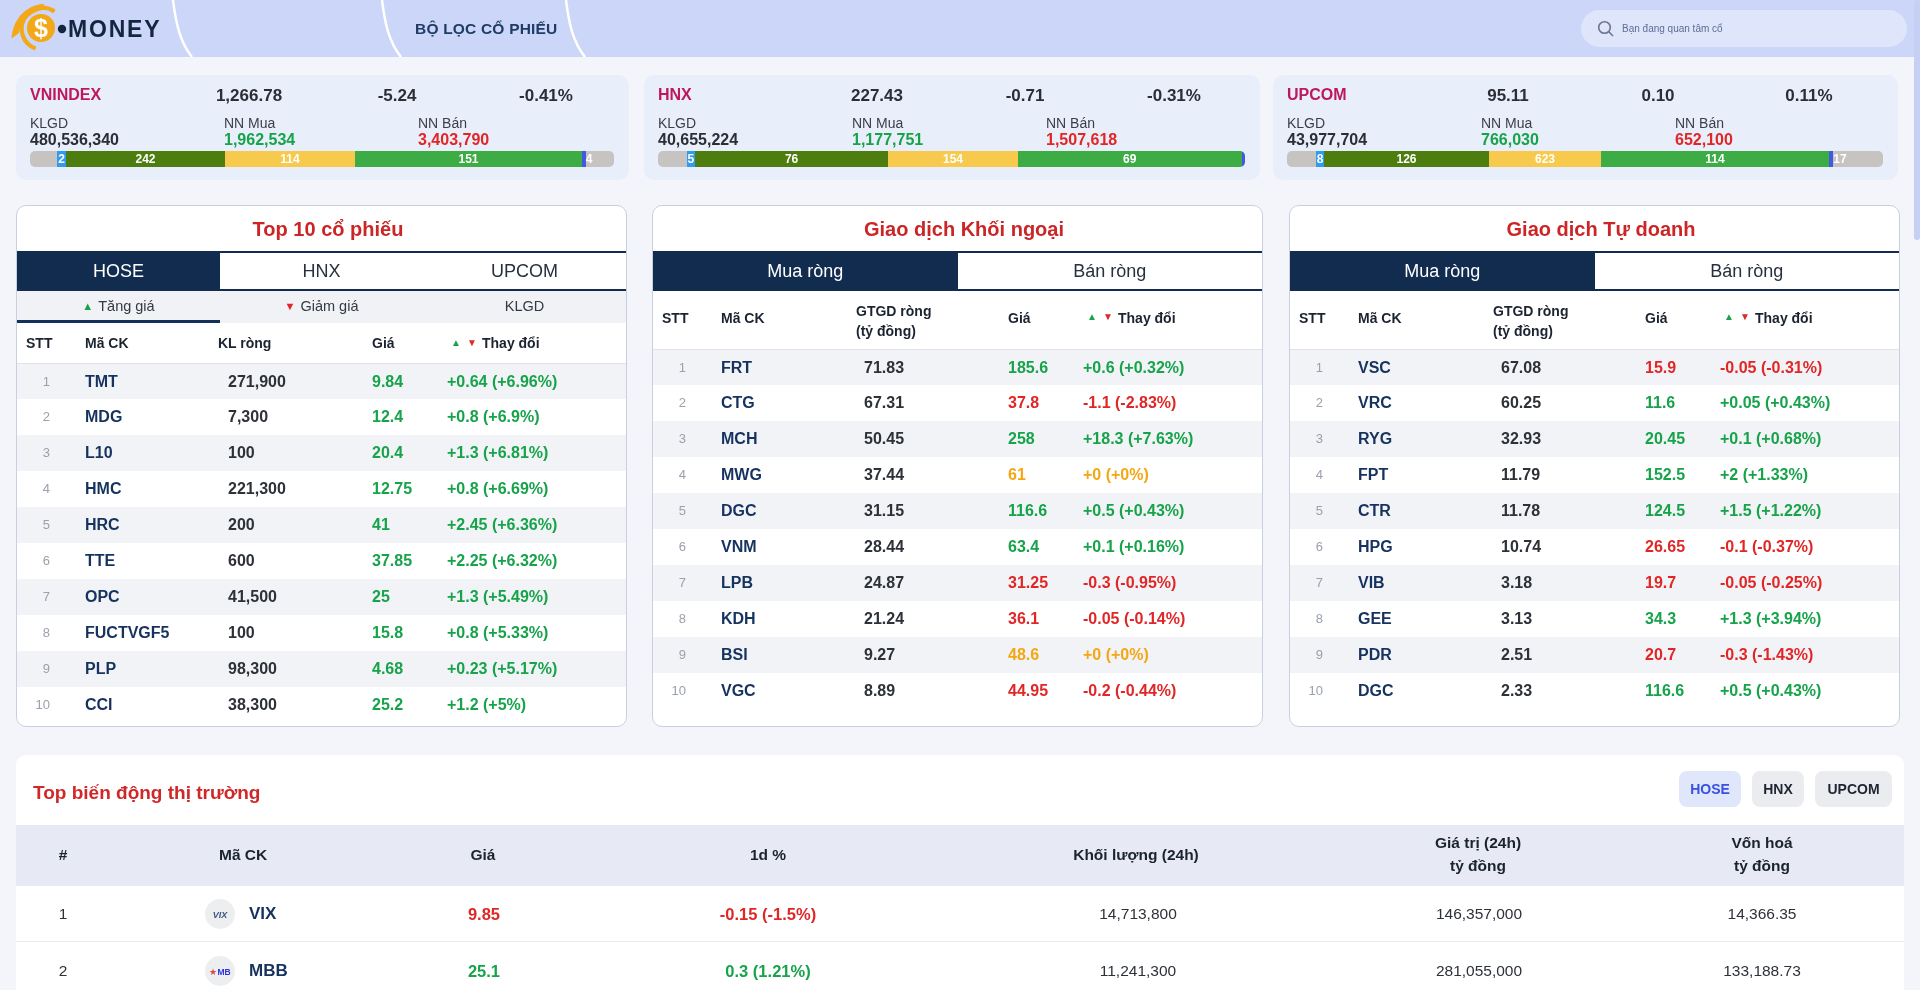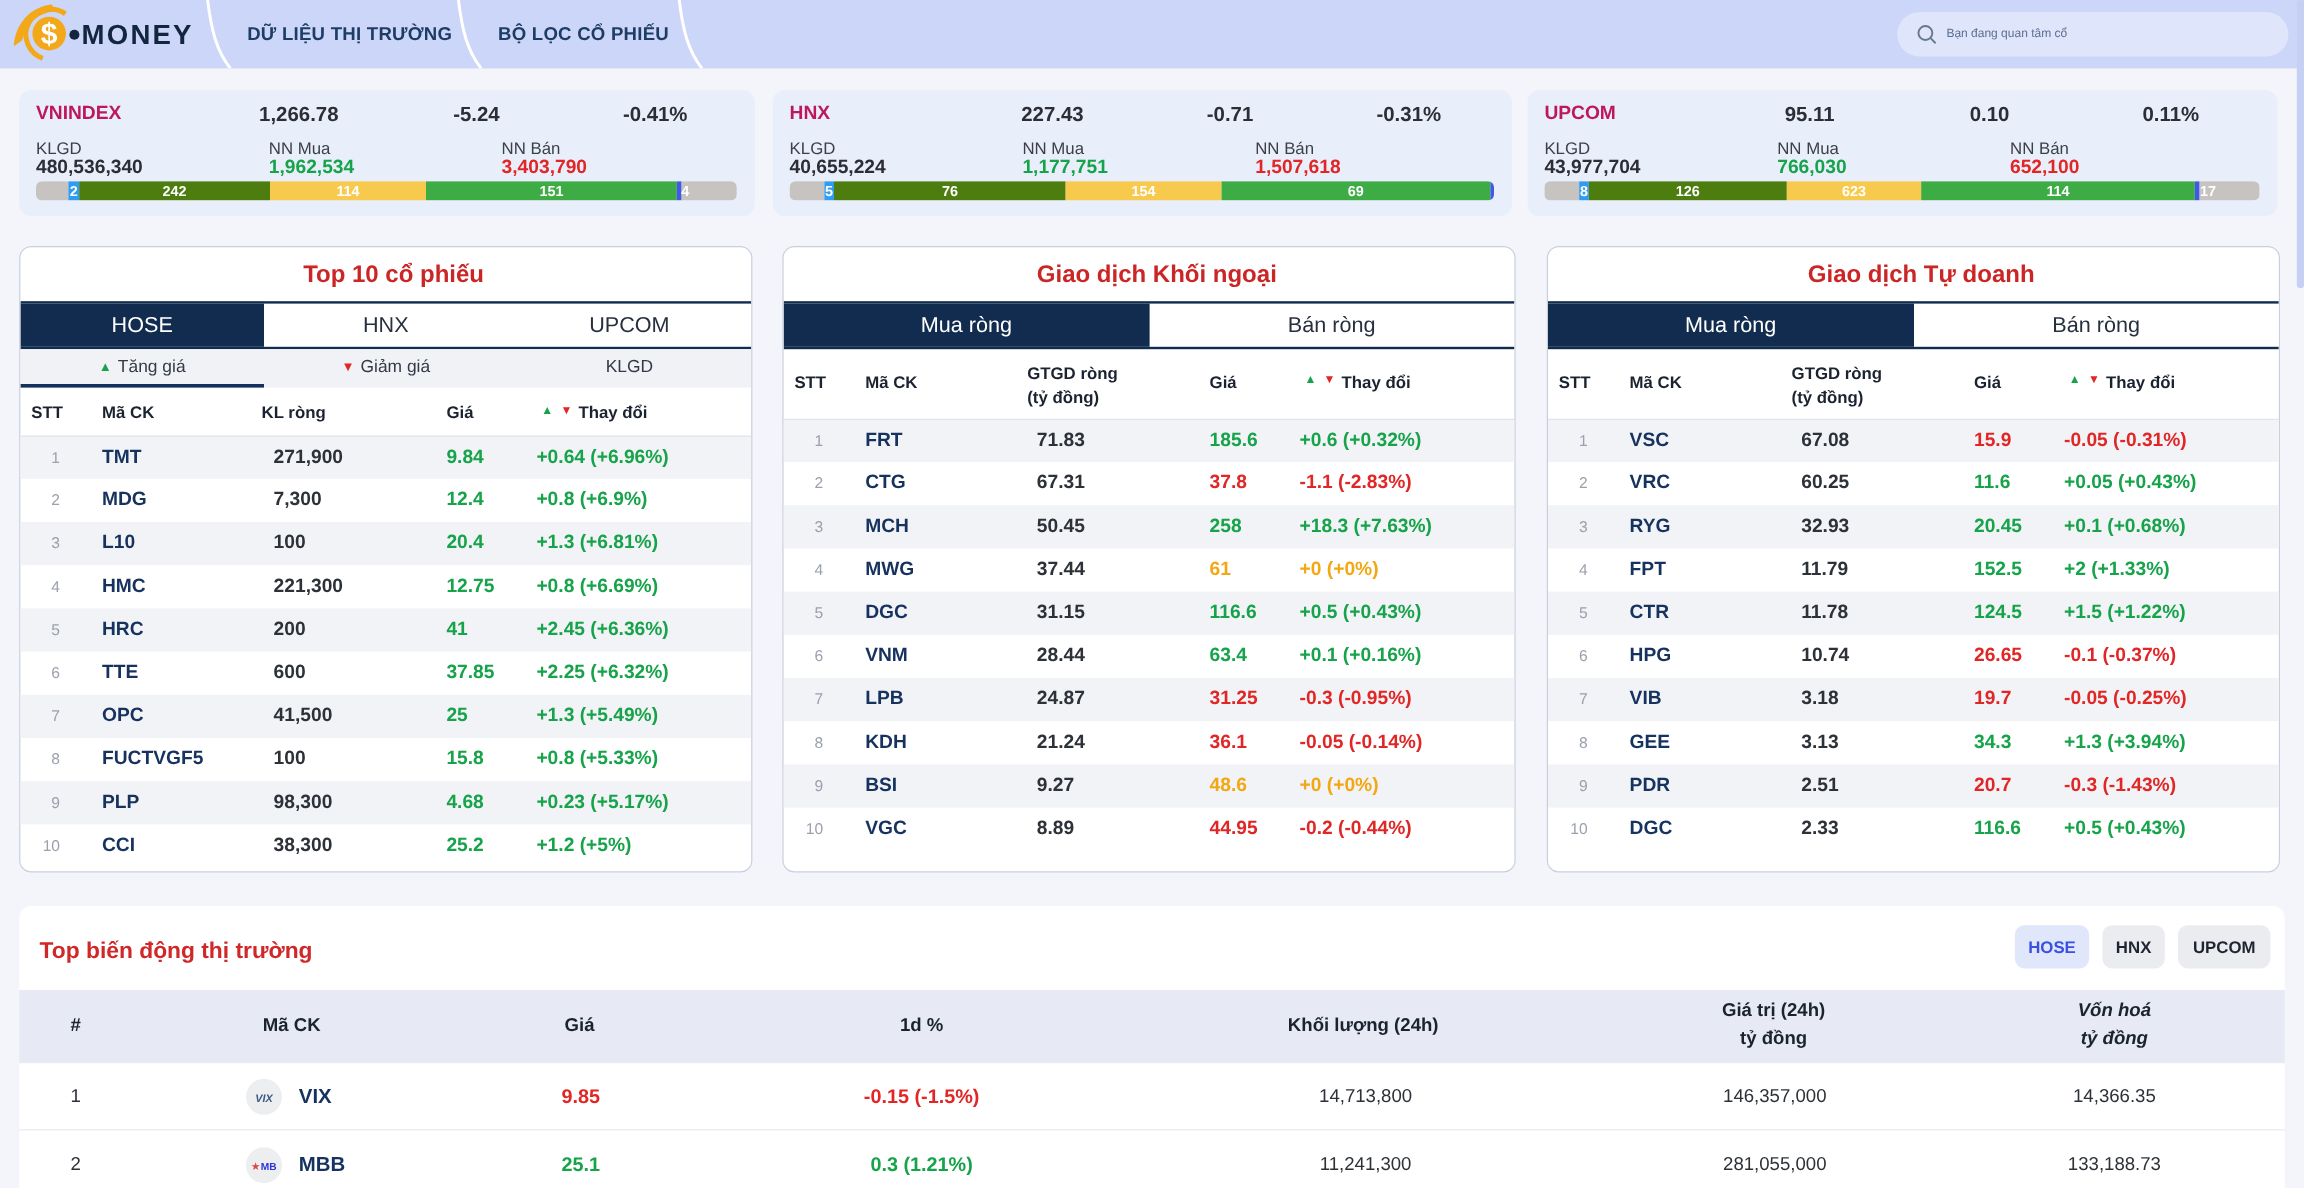--- a/index.html
+++ b/index.html
@@ -73,21 +73,20 @@
 
       <g>
         <path d="M54.5,11.5 A21,21 0 1 0 35.6,48.6" stroke="#f2a818" stroke-width="4.2" fill="none"></path>
         <path d="M11.5,38.5 C13,18 27,5.5 43,3.8 L47,9.2 C33.5,10.5 23,17.5 18.5,33.5 Z" fill="#f2a818"></path>
         <circle cx="41" cy="28" r="14" fill="#f2a818"></circle>
         <text x="41" y="37" font-size="25" font-weight="bold" fill="#fff" text-anchor="middle" font-family="Liberation Sans">$</text>
         <circle cx="62" cy="29" r="4.2" fill="#13263f"></circle>
       </g>
       <text x="68" y="37" font-size="23" font-weight="bold" fill="#13263f" letter-spacing="1.8" font-family="Liberation Sans">MONEY</text>
     </svg>
-    <span class="navtab" style="left:206px;">DỮ LIỆU THỊ TRƯỜNG</span>
     <span class="navtab" style="left:415px;">BỘ LỌC CỔ PHIẾU</span>
   </div>
   <div id="search">
     <svg width="18" height="18" style="position:absolute;left:16px;top:10px;">
       <circle cx="7.5" cy="7.5" r="5.8" stroke="#67778f" stroke-width="1.6" fill="none"></circle>
       <line x1="11.8" y1="11.8" x2="16" y2="16" stroke="#67778f" stroke-width="1.6"></line>
     </svg>
     <span class="ph">Bạn đang quan tâm cổ</span>
   </div>
   <div id="sb"></div>
@@ -106,21 +105,21 @@
       <div class="c-g1" style="width:27px;"></div>
       <div class="c-az" style="width:9px;">
           <span class="s-lab">2</span>
         </div>
       <div class="c-rd" style="width:159px;">
           <span class="s-lab">242</span>
         </div>
       <div class="c-yl" style="width:130px;">
           <span class="s-lab">114</span>
         </div>
-      <div class="c-gr" style="width:209px;text-decoration:underline;">
+      <div class="c-gr" style="width:227px;text-decoration:underline;">
           <span class="s-lab">151</span>
         </div>
       <div class="c-ry" style="width:3.5px;">
           <span class="s-lab" style="left:7px;">4</span>
         </div>
       <div class="c-g2"></div>
     </div>
   </div>
   <div id="c2" class="icard" style="left:644px;width:616px;">
     <span class="ttl">HNX</span>
@@ -455,21 +454,21 @@
     <div class="btn" style="left:1663px;width:62px;background:#e0e7fb;color:#3950e0;">HOSE</div>
     <div class="btn" style="left:1736px;width:52px;">HNX</div>
     <div class="btn" style="left:1799px;width:77px;">UPCOM</div>
     <div id="bhead">
       <span style="left:47px;top:20px;">#</span>
       <span style="left:203px;top:20px;transform:none;">Mã CK</span>
       <span style="left:467px;top:20px;">Giá</span>
       <span style="left:752px;top:20px;">1d %</span>
       <span style="left:1120px;top:20px;">Khối lượng (24h)</span>
       <span style="left:1462px;top:6px;line-height:23px;">Giá trị (24h)<br>tỷ đồng</span>
-      <span style="left:1746px;top:6px;line-height:23px;font-style:italic;">Vốn hoá<br>tỷ đồng</span>
+      <span style="left:1746px;top:6px;line-height:23px;">Vốn hoá<br>tỷ đồng</span>
     </div>
     <div class="brow" style="top:131px;height:56px;">
       <span style="left:47px;transform:translateX(-50%);color:#2d3138;">1</span>
       <div class="logo-c" style="left:189px;">
         <svg width="30" height="30">
             <text x="15" y="19" font-size="9" font-weight="bold" fill="#3d5a80" text-anchor="middle" font-family="Liberation Sans" font-style="italic">VIX</text>
           </svg>
       </div>
       <span style="left:233px;font-size:17px;font-weight:bold;color:#16325e;">VIX</span>
       <span class="red" style="left:468px;transform:translateX(-50%);font-weight:bold;font-size:16.5px;">9.85</span>

